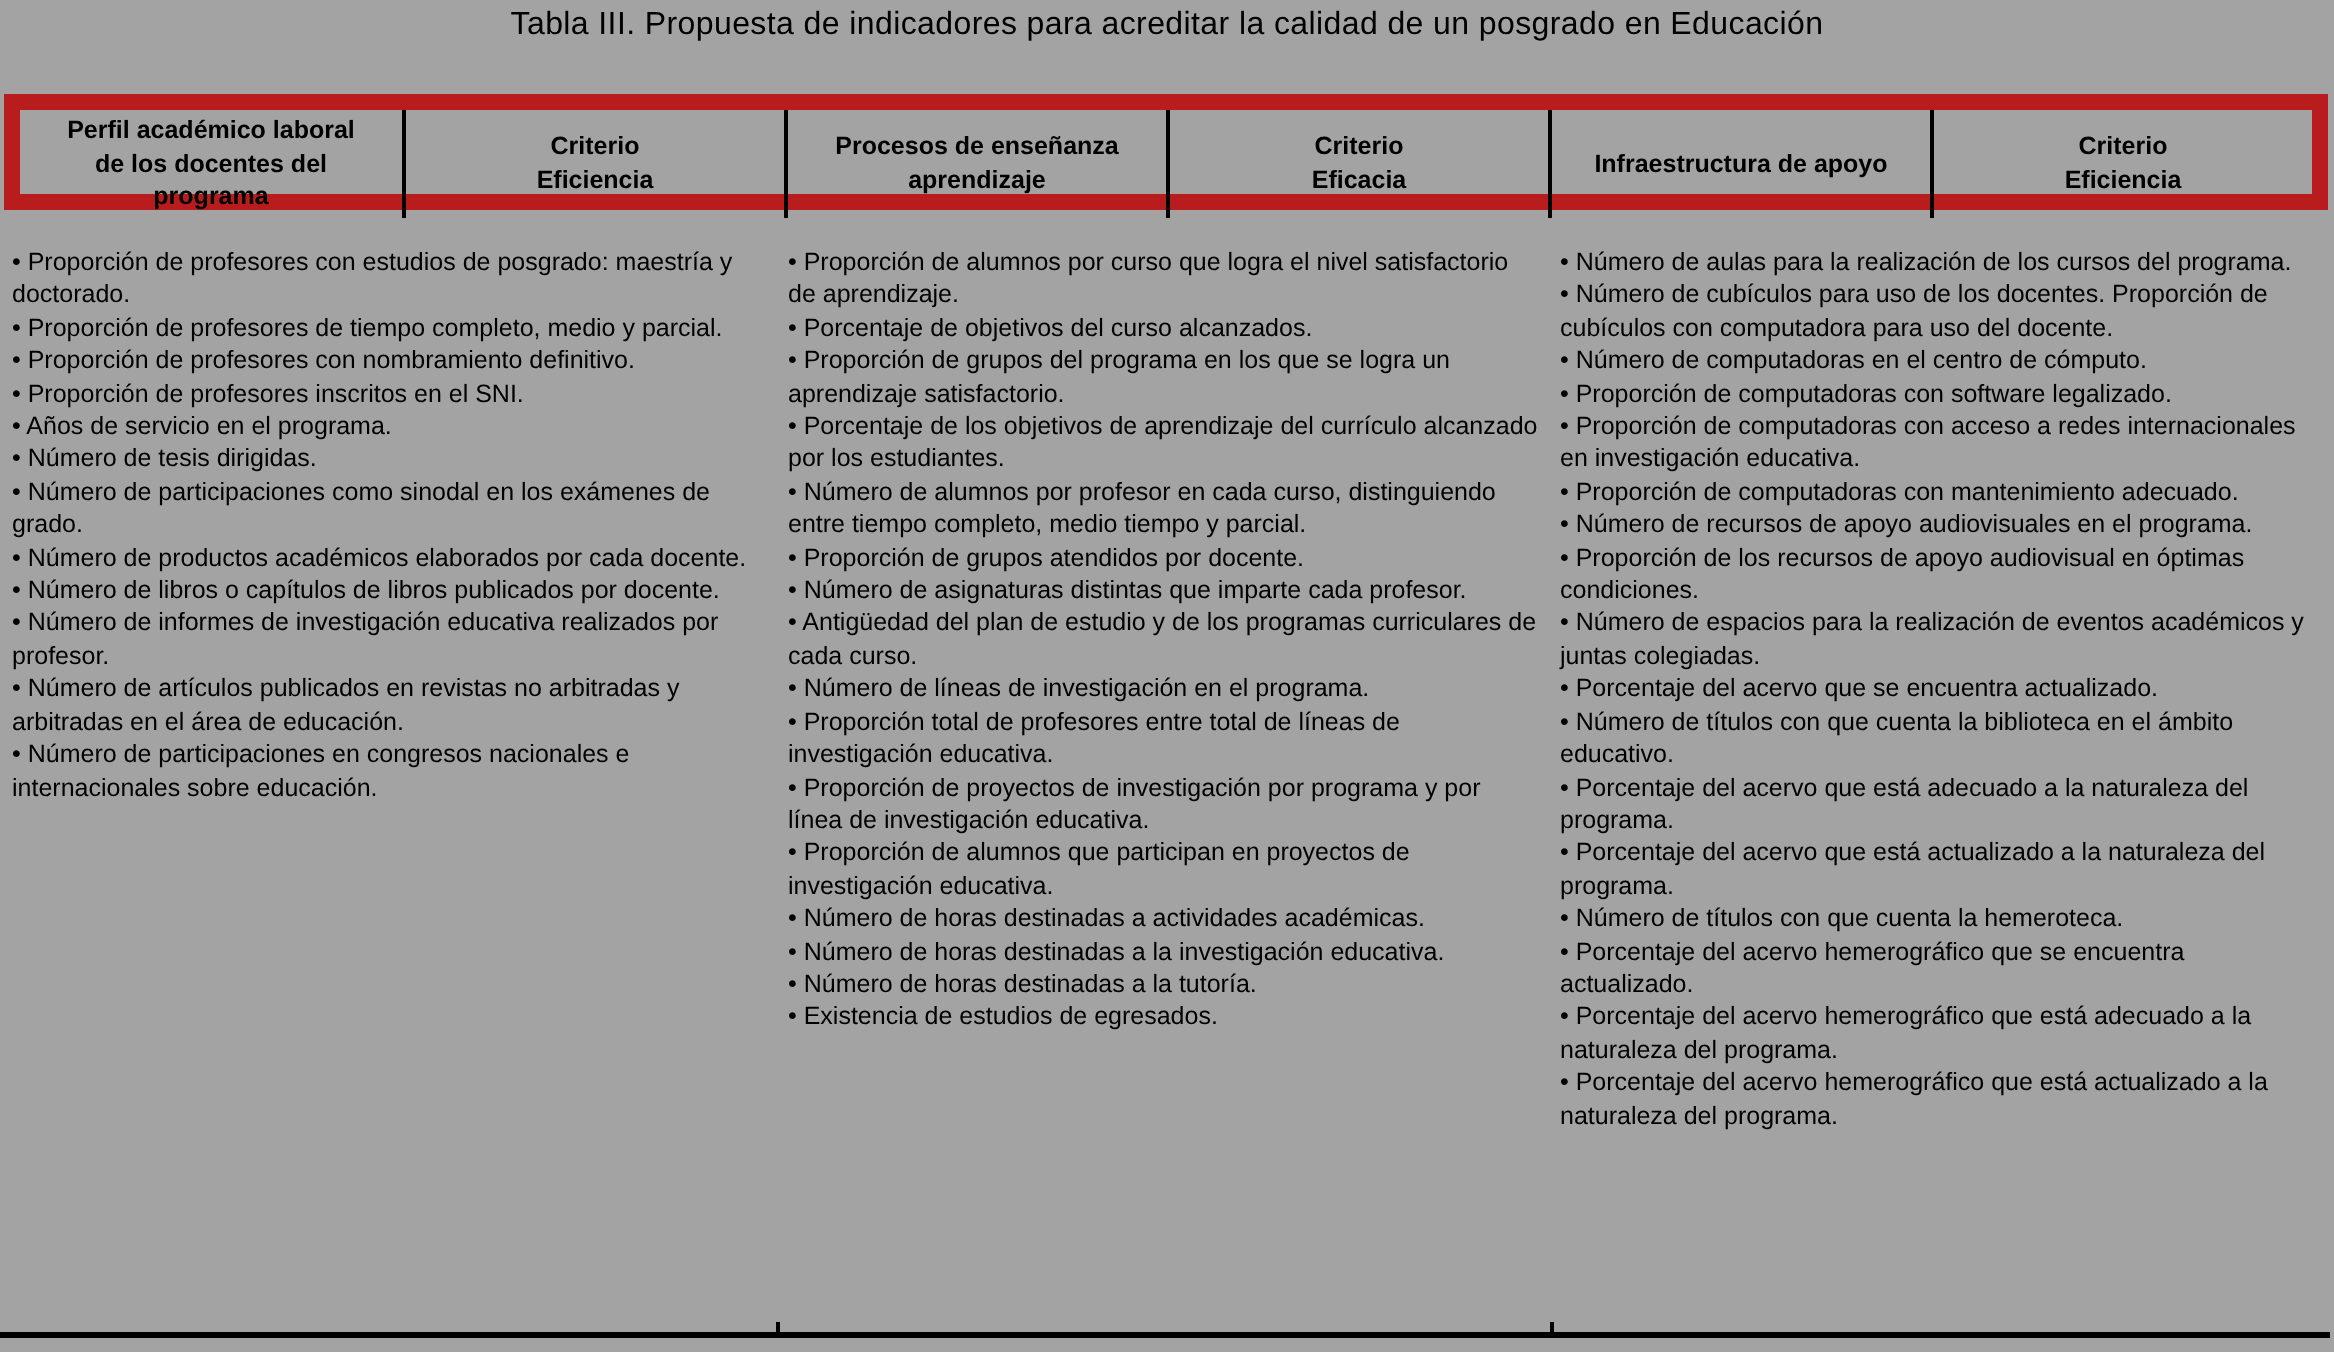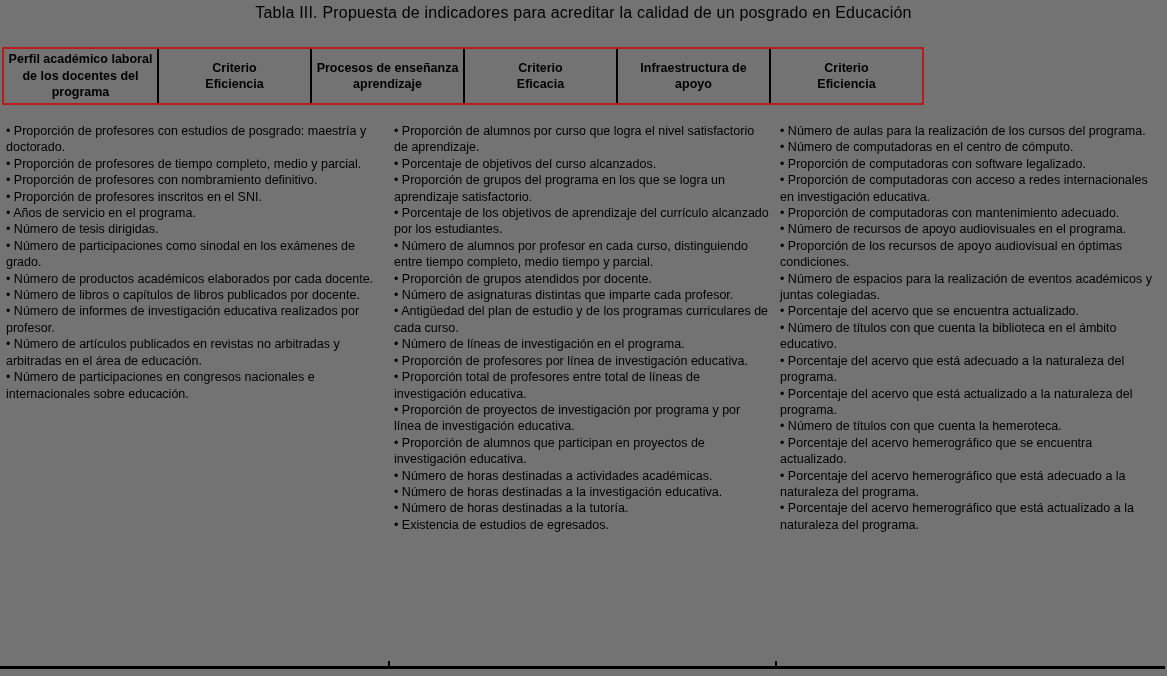--- a/index.html
+++ b/index.html
@@ -1,44 +1,44 @@
 <!DOCTYPE html>
 <html><head>
 <meta charset="utf-8">
 <style>
   * { margin: 0; padding: 0; box-sizing: border-box; }
   html, body { background: #ffffff; }
   .page {
     position: relative;
     width: 1167px;
     height: 676px;
-    background: #737373;
+    background: #a3a3a3;
     color: #000000;
     font-family: "Liberation Sans", sans-serif;
     overflow: hidden;
   }
   .title {
     position: absolute;
     top: 4px;
     left: 0;
     width: 1167px;
     text-align: center;
     font-size: 16px;
     font-weight: 400;
     letter-spacing: 0.2px;
   }
   .thead {
     position: absolute;
     top: 47px;
     left: 2px;
-    width: 922px;
+    width: 1162px;
     height: 58px;
     display: grid;
     grid-template-columns: repeat(6, 1fr);
-    border: 2px solid #b91c1c;
+    border: 8px solid #b91c1c;
   }
   .th {
     border-left: 2px solid #000000;
     display: flex;
     align-items: center;
     justify-content: center;
     text-align: center;
     font-weight: 700;
     font-size: 12.5px;
     line-height: 16.5px;
@@ -118,31 +118,31 @@
     <div class="td">
         <div class="bullet-item">• Proporción de alumnos por curso que logra el nivel satisfactorio de aprendizaje.</div>
         <div class="bullet-item">• Porcentaje de objetivos del curso alcanzados.</div>
         <div class="bullet-item">• Proporción de grupos del programa en los que se logra un aprendizaje satisfactorio.</div>
         <div class="bullet-item">• Porcentaje de los objetivos de aprendizaje del currículo alcanzado por los estudiantes.</div>
         <div class="bullet-item">• Número de alumnos por profesor en cada curso, distinguiendo entre tiempo completo, medio tiempo y parcial.</div>
         <div class="bullet-item">• Proporción de grupos atendidos por docente.</div>
         <div class="bullet-item">• Número de asignaturas distintas que imparte cada profesor.</div>
         <div class="bullet-item">• Antigüedad del plan de estudio y de los programas curriculares de cada curso.</div>
         <div class="bullet-item">• Número de líneas de investigación en el programa.</div>
-        <div class="bullet-item">• Proporción de profesores por línea de investigación educativa.</div>
         <div class="bullet-item">• Proporción total de profesores entre total de líneas de investigación educativa.</div>
         <div class="bullet-item">• Proporción de proyectos de investigación por programa y por línea de investigación educativa.</div>
         <div class="bullet-item">• Proporción de alumnos que participan en proyectos de investigación educativa.</div>
         <div class="bullet-item">• Número de horas destinadas a actividades académicas.</div>
         <div class="bullet-item">• Número de horas destinadas a la investigación educativa.</div>
         <div class="bullet-item">• Número de horas destinadas a la tutoría.</div>
         <div class="bullet-item">• Existencia de estudios de egresados.</div>
       </div>
     <div class="td">
         <div class="bullet-item">• Número de aulas para la realización de los cursos del programa.</div>
+        <div class="bullet-item">• Número de cubículos para uso de los docentes. Proporción de cubículos con computadora para uso del docente.</div>
         <div class="bullet-item">• Número de computadoras en el centro de cómputo.</div>
         <div class="bullet-item">• Proporción de computadoras con software legalizado.</div>
         <div class="bullet-item">• Proporción de computadoras con acceso a redes internacionales en investigación educativa.</div>
         <div class="bullet-item">• Proporción de computadoras con mantenimiento adecuado.</div>
         <div class="bullet-item">• Número de recursos de apoyo audiovisuales en el programa.</div>
         <div class="bullet-item">• Proporción de los recursos de apoyo audiovisual en óptimas condiciones.</div>
         <div class="bullet-item">• Número de espacios para la realización de eventos académicos y juntas colegiadas.</div>
         <div class="bullet-item">• Porcentaje del acervo que se encuentra actualizado.</div>
         <div class="bullet-item">• Número de títulos con que cuenta la biblioteca en el ámbito educativo.</div>
         <div class="bullet-item">• Porcentaje del acervo que está adecuado a la naturaleza del programa.</div>

